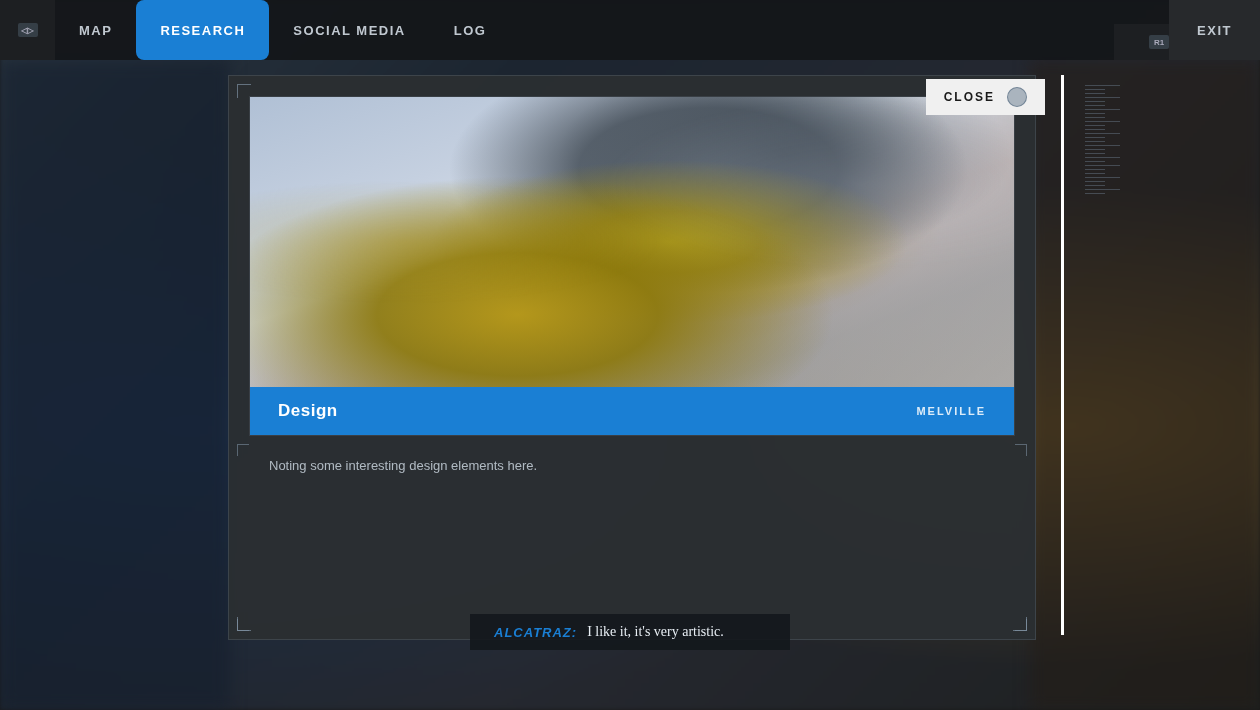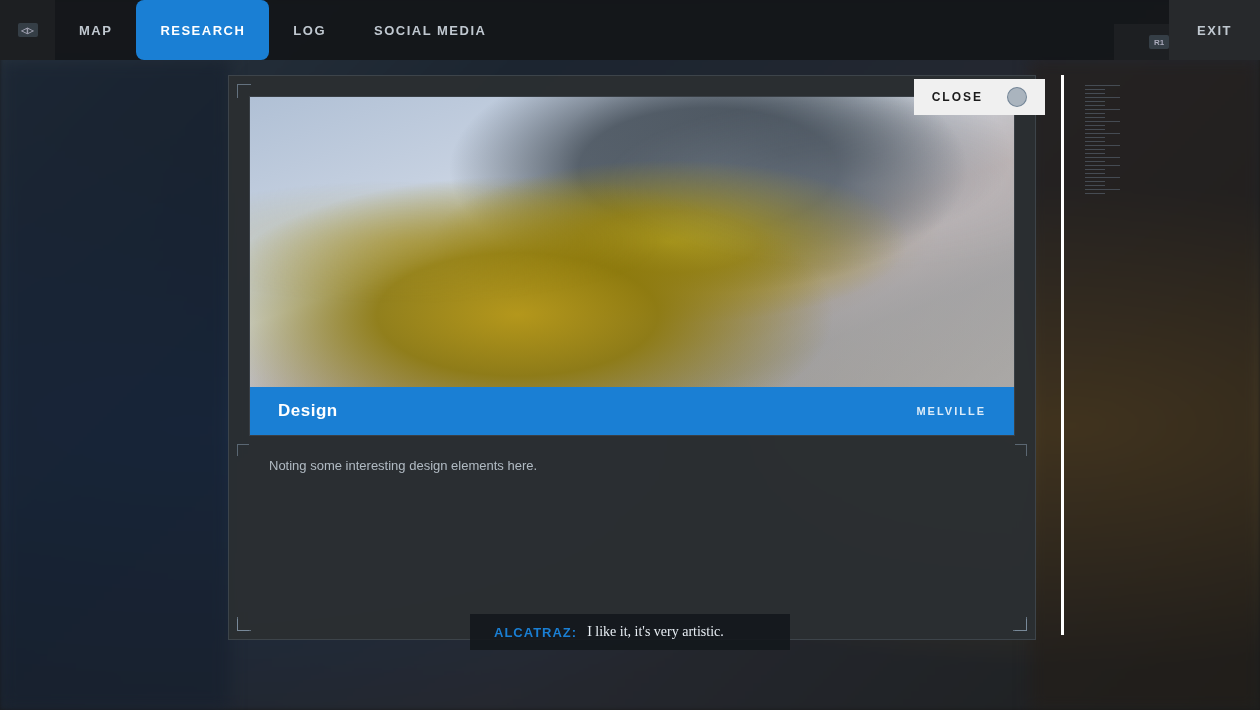--- a/index.html
+++ b/index.html
@@ -272,21 +272,21 @@
       padding: 8px 18px;
       font-size: 12px;
       font-weight: 700;
       letter-spacing: 2px;
       color: #1a1a1a;
       cursor: pointer;
       text-transform: uppercase;
       z-index: 20;
       display: flex;
       align-items: center;
-      gap: 20px;
+      gap: 8px;
     }
 
     .close-circle {
       width: 20px;
       height: 20px;
       border-radius: 50%;
       background: rgba(100,120,140,0.5);
       border: 1px solid rgba(100,120,140,0.8);
       margin-left: 4px;
     }
@@ -305,20 +305,21 @@
       z-index: 20;
       min-width: 320px;
     }
 
     .subtitle-speaker {
       font-size: 13px;
       font-weight: 700;
       color: #1a7fd4;
       letter-spacing: 1px;
       text-transform: uppercase;
+      font-style: italic;
     }
 
     .subtitle-text {
       font-size: 14px;
       color: #e8eef4;
       font-weight: 400;
       font-family: Liberation Serif, serif;
     }
 
     
@@ -366,24 +367,24 @@
     <span class="ctrl-hint">◁▷</span>
   </div>
 
   <button class="nav-tab">
     <span>MAP</span>
   </button>
   <button class="nav-tab active">
     <span>RESEARCH</span>
   </button>
   <button class="nav-tab">
-    <span>LOG</span>
+    <span>SOCIAL MEDIA</span>
   </button>
   <button class="nav-tab">
-    <span>SOCIAL MEDIA</span>
+    <span>LOG</span>
   </button>
 
   <div class="nav-spacer"></div>
 
   <div class="nav-right-icon">
     <span class="ctrl-hint">R1</span>
   </div>
 
   <button class="nav-exit">
     <span>EXIT</span>

